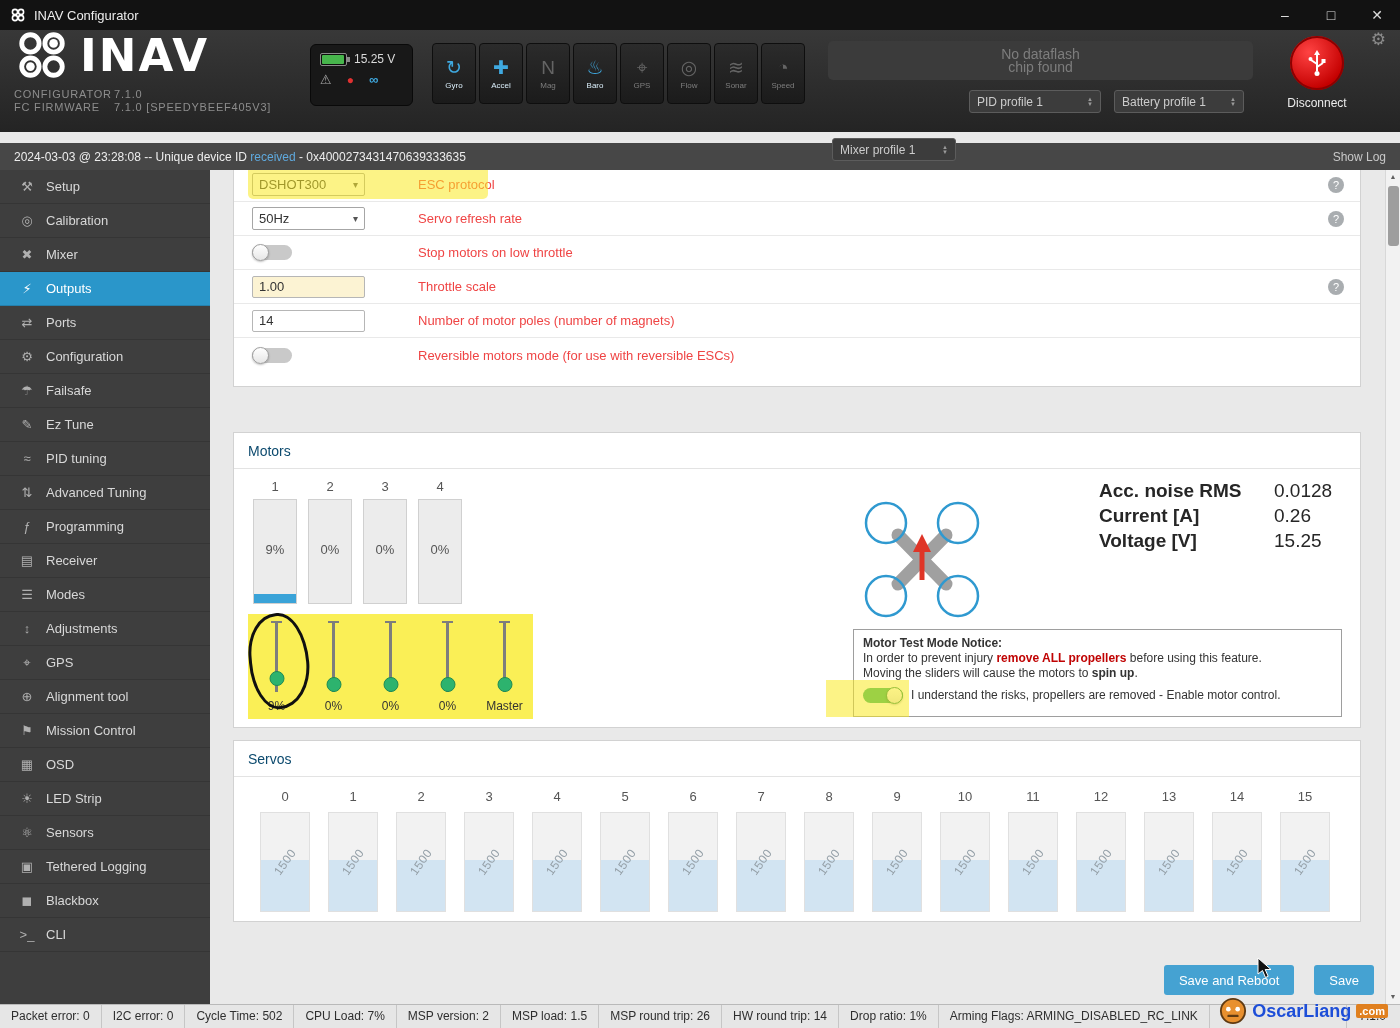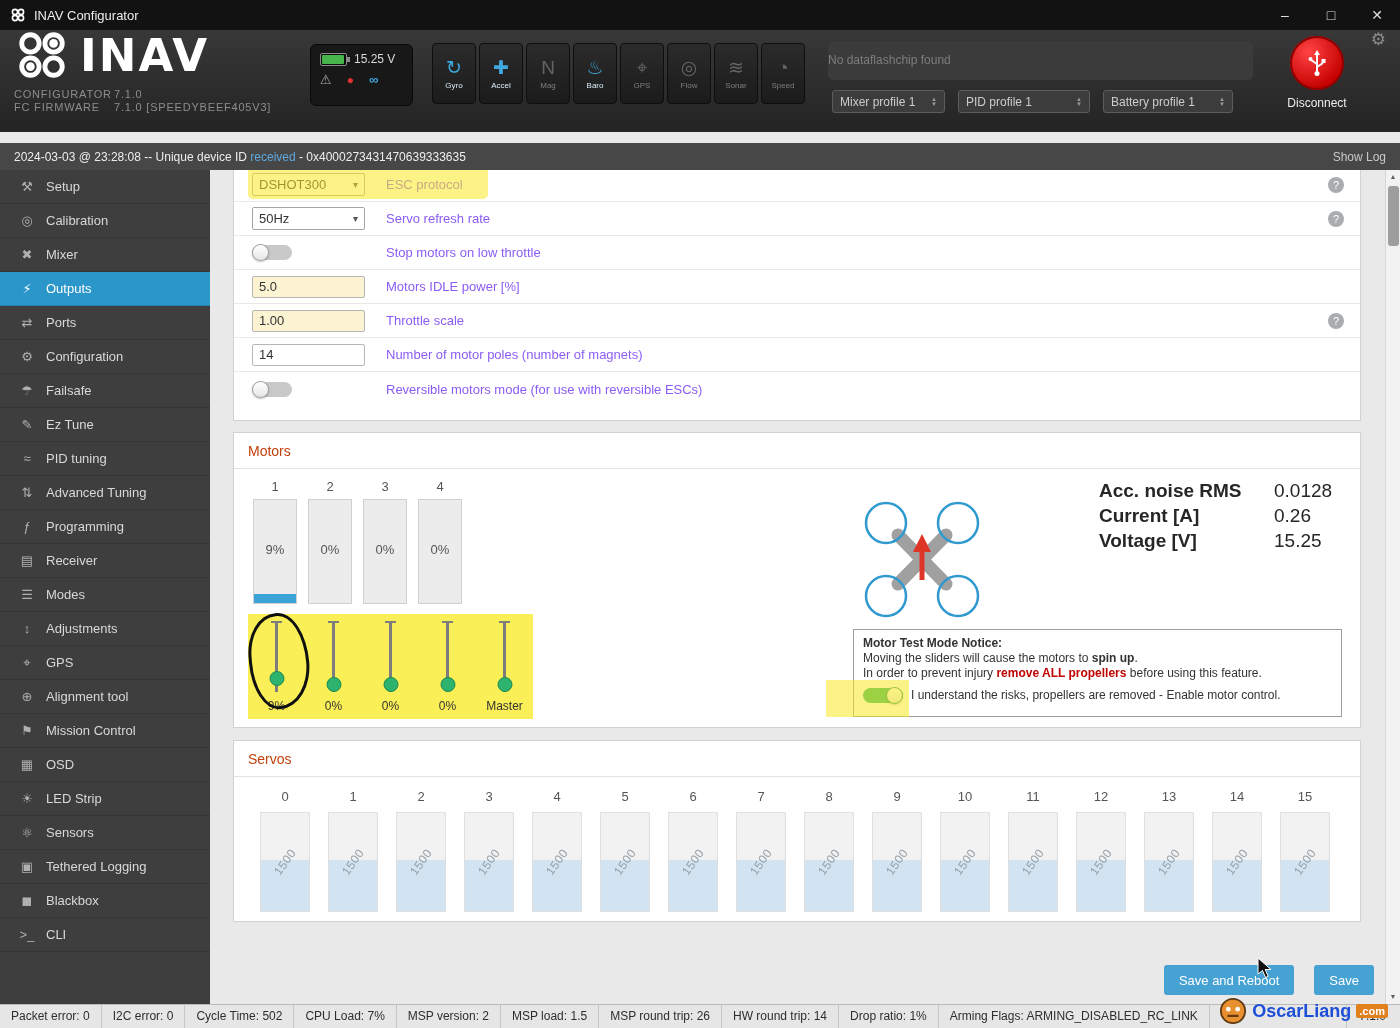--- a/index.html
+++ b/index.html
@@ -43,22 +43,22 @@
   .sensor-bar { position:absolute; left:432px; top:24px; display:flex; gap:3px; }
   .sensor-tile { width:44px; height:61px; background:linear-gradient(#2b2b2b,#1b1b1b);
                  border:1px solid #0e0e0e; border-radius:4px; display:flex; flex-direction:column;
                  align-items:center; justify-content:center; gap:4px; }
   .sensor-glyph { font-size:19px; line-height:1; color:#646464; }
   .sensor-label { font-size:8px; color:#7e7e7e; }
   .sensor-tile.active .sensor-glyph { color:#3fa9e0; }
   .sensor-tile.active .sensor-label { color:#d9edf9; }
 
   .dataflash { position:absolute; left:828px; top:22px; width:425px; height:39px; background:#3b3b3b;
-               border-radius:5px; display:flex; flex-direction:row; align-items:center;
-               font-size:12px; color:#7d7d7d; line-height:13px; }
+               border-radius:5px; display:flex; flex-direction:column; align-items:center;
+               justify-content:center; font-size:14px; color:#7d7d7d; line-height:13px; }
 
   .profiles { position:absolute; left:832px; top:71px; display:flex; gap:13px; }
   .profile-select { height:23px; background:#3c3c3c; border:1px solid #5c5c5c; border-radius:3px;
                     color:#cccccc; font-size:12px; display:flex; align-items:center;
                     justify-content:space-between; padding:0 7px; }
   .spin { display:flex; flex-direction:column; font-size:6px; color:#9a9a9a; line-height:5px; margin-left:8px; }
   .spin::before { content:"▲"; }
   .spin::after  { content:"▼"; }
 
   .disconnect { position:absolute; left:1284px; top:17px; width:66px; text-align:center; }
@@ -85,40 +85,40 @@
   .side-item.active .side-icon { color:#fff; }
 
   
   .main { position:absolute; top:170px; left:210px; width:1190px; height:834px; background:#e9e9e9;
           overflow:hidden; z-index:10; }
   .card { position:absolute; left:23px; width:1128px; background:#fff; border:1px solid #d2d2d2; }
   .card1 { top:-3px; padding-bottom:14px; }
   .setting-row { height:34px; display:flex; align-items:center; padding:0 18px;
                  border-bottom:1px solid #e9e9e9; position:relative; }
   .ctrl-col { width:134px; flex:none; display:flex; align-items:center; }
-  .setting-label { font-size:13px; color:#8b5cf6; }
+  .setting-label { font-size:13px; color:#ef4444;margin-left:32px; }
   .help-icon { position:absolute; right:16px; width:16px; height:16px; border-radius:50%;
                background:#a9adb0; color:#fff; font-size:11px; line-height:16px; text-align:center; }
   .help-icon::after { content:"?"; }
   .selectbox { width:113px; height:23px; border:1px solid #a6a6a6; border-radius:2px; background:#fff;
                display:flex; align-items:center; justify-content:space-between; padding:0 6px;
                font-size:13px; color:#333; }
   .selectbox::after { content:"▾"; font-size:10px; color:#555; }
   .txt { width:113px; height:22px; border:1px solid #b6b6b6; border-radius:2px; padding:0 6px;
          font:13px "Liberation Sans","DejaVu Sans",sans-serif; color:#333; background:#fff; }
   .cream { background:#fcf3d3; }
   .toggle { width:40px; height:15px; border-radius:8px; background:#c9c9c9; position:relative; flex:none; }
   .tknob { position:absolute; top:-1px; left:0; width:17px; height:17px; border-radius:50%;
            background:linear-gradient(#ffffff,#e6e6e6); border:1px solid #9d9d9d;
            box-shadow:0 1px 2px rgba(0,0,0,.25); }
   .toggle.on { background:#2db36e; }
   .toggle.on .tknob { left:auto; right:0; border-color:#1f8a53; }
 
   .card2 { top:262px; height:296px; }
-  .card-title { height:36px; line-height:36px; padding:0 14px; font-size:14px; color:#c2410c;
+  .card-title { height:36px; line-height:36px; padding:0 14px; font-size:14px; color:#0c4a6e;
                 border-bottom:1px solid #e3e3e3; }
   .motor-bars { position:absolute; left:19px; top:46px; }
   .bar-nums { display:flex; gap:11px; margin-bottom:5px; }
   .bar-nums span { width:44px; text-align:center; font-size:13px; color:#555; }
   .bars { display:flex; gap:11px; }
   .mbar { width:44px; height:105px; background:#ececec; border:1px solid #d0d0d0; position:relative; }
   .mbar .pct { position:absolute; width:100%; top:42px; text-align:center; font-size:13px; color:#555; }
   .mbar .fill { position:absolute; bottom:0; left:0; width:100%; background:#3aa3d8; }
   .slider-zone { position:absolute; left:14px; top:181px; width:285px; height:105px;
                  background:rgba(249,235,44,.8); display:flex; padding-top:8px; }
@@ -286,21 +286,21 @@
 
   </div>
 
   <div class="dataflash">
     <span>No dataflash</span>
     <span>chip found</span>
   </div>
 
   <div class="profiles">
 
-      <div class="profile-select" style="width: 113px;">
+      <div class="profile-select" style="width: 124px; margin-top: 48px;">
         <span>Mixer profile 1</span>
         <span class="spin"></span>
       </div>
 
       <div class="profile-select" style="width: 132px;">
         <span>PID profile 1</span>
         <span class="spin"></span>
       </div>
 
       <div class="profile-select" style="width: 130px;">
@@ -476,26 +476,20 @@
     <div class="setting-row">
       <div class="ctrl-col">
         <div class="toggle off">
             <span class="tknob"></span>
           </div>
       </div>
       <span class="setting-label">Stop motors on low throttle</span>
     </div>
     <div class="setting-row">
       <div class="ctrl-col">
-        <input class="txt cream" value="5.0" style="">
-      </div>
-      <span class="setting-label">Motors IDLE power [%]</span>
-    </div>
-    <div class="setting-row">
-      <div class="ctrl-col">
         <input class="txt cream" value="1.00" style="">
       </div>
       <span class="setting-label">Throttle scale</span>
       <span class="help-icon"></span>
     </div>
     <div class="setting-row">
       <div class="ctrl-col">
         <input class="txt" value="14" style="">
       </div>
       <span class="setting-label">Number of motor poles (number of magnets)</span>
@@ -604,22 +598,22 @@
         <div class="tl">Current [A]</div>
         <div class="tv">0.26</div>
 
         <div class="tl">Voltage [V]</div>
         <div class="tv">15.25</div>
 
     </div>
 
     <div class="notice">
       <div class="nt">Motor Test Mode Notice:</div>
+      <div><span>In order to prevent injury </span><b class="red">remove ALL propellers</b><span> before using this feature.</span></div>
       <div><span>Moving the sliders will cause the motors to </span><b>spin up</b><span>.</span></div>
-      <div><span>In order to prevent injury </span><b class="red">remove ALL propellers</b><span> before using this feature.</span></div>
       <div class="ack-row">
         <div class="toggle on">
             <span class="tknob"></span>
           </div>
         <span class="ack-label">I understand the risks, propellers are removed - Enable motor control.</span>
       </div>
     </div>
   </div>
 
   <div class="card card3">

